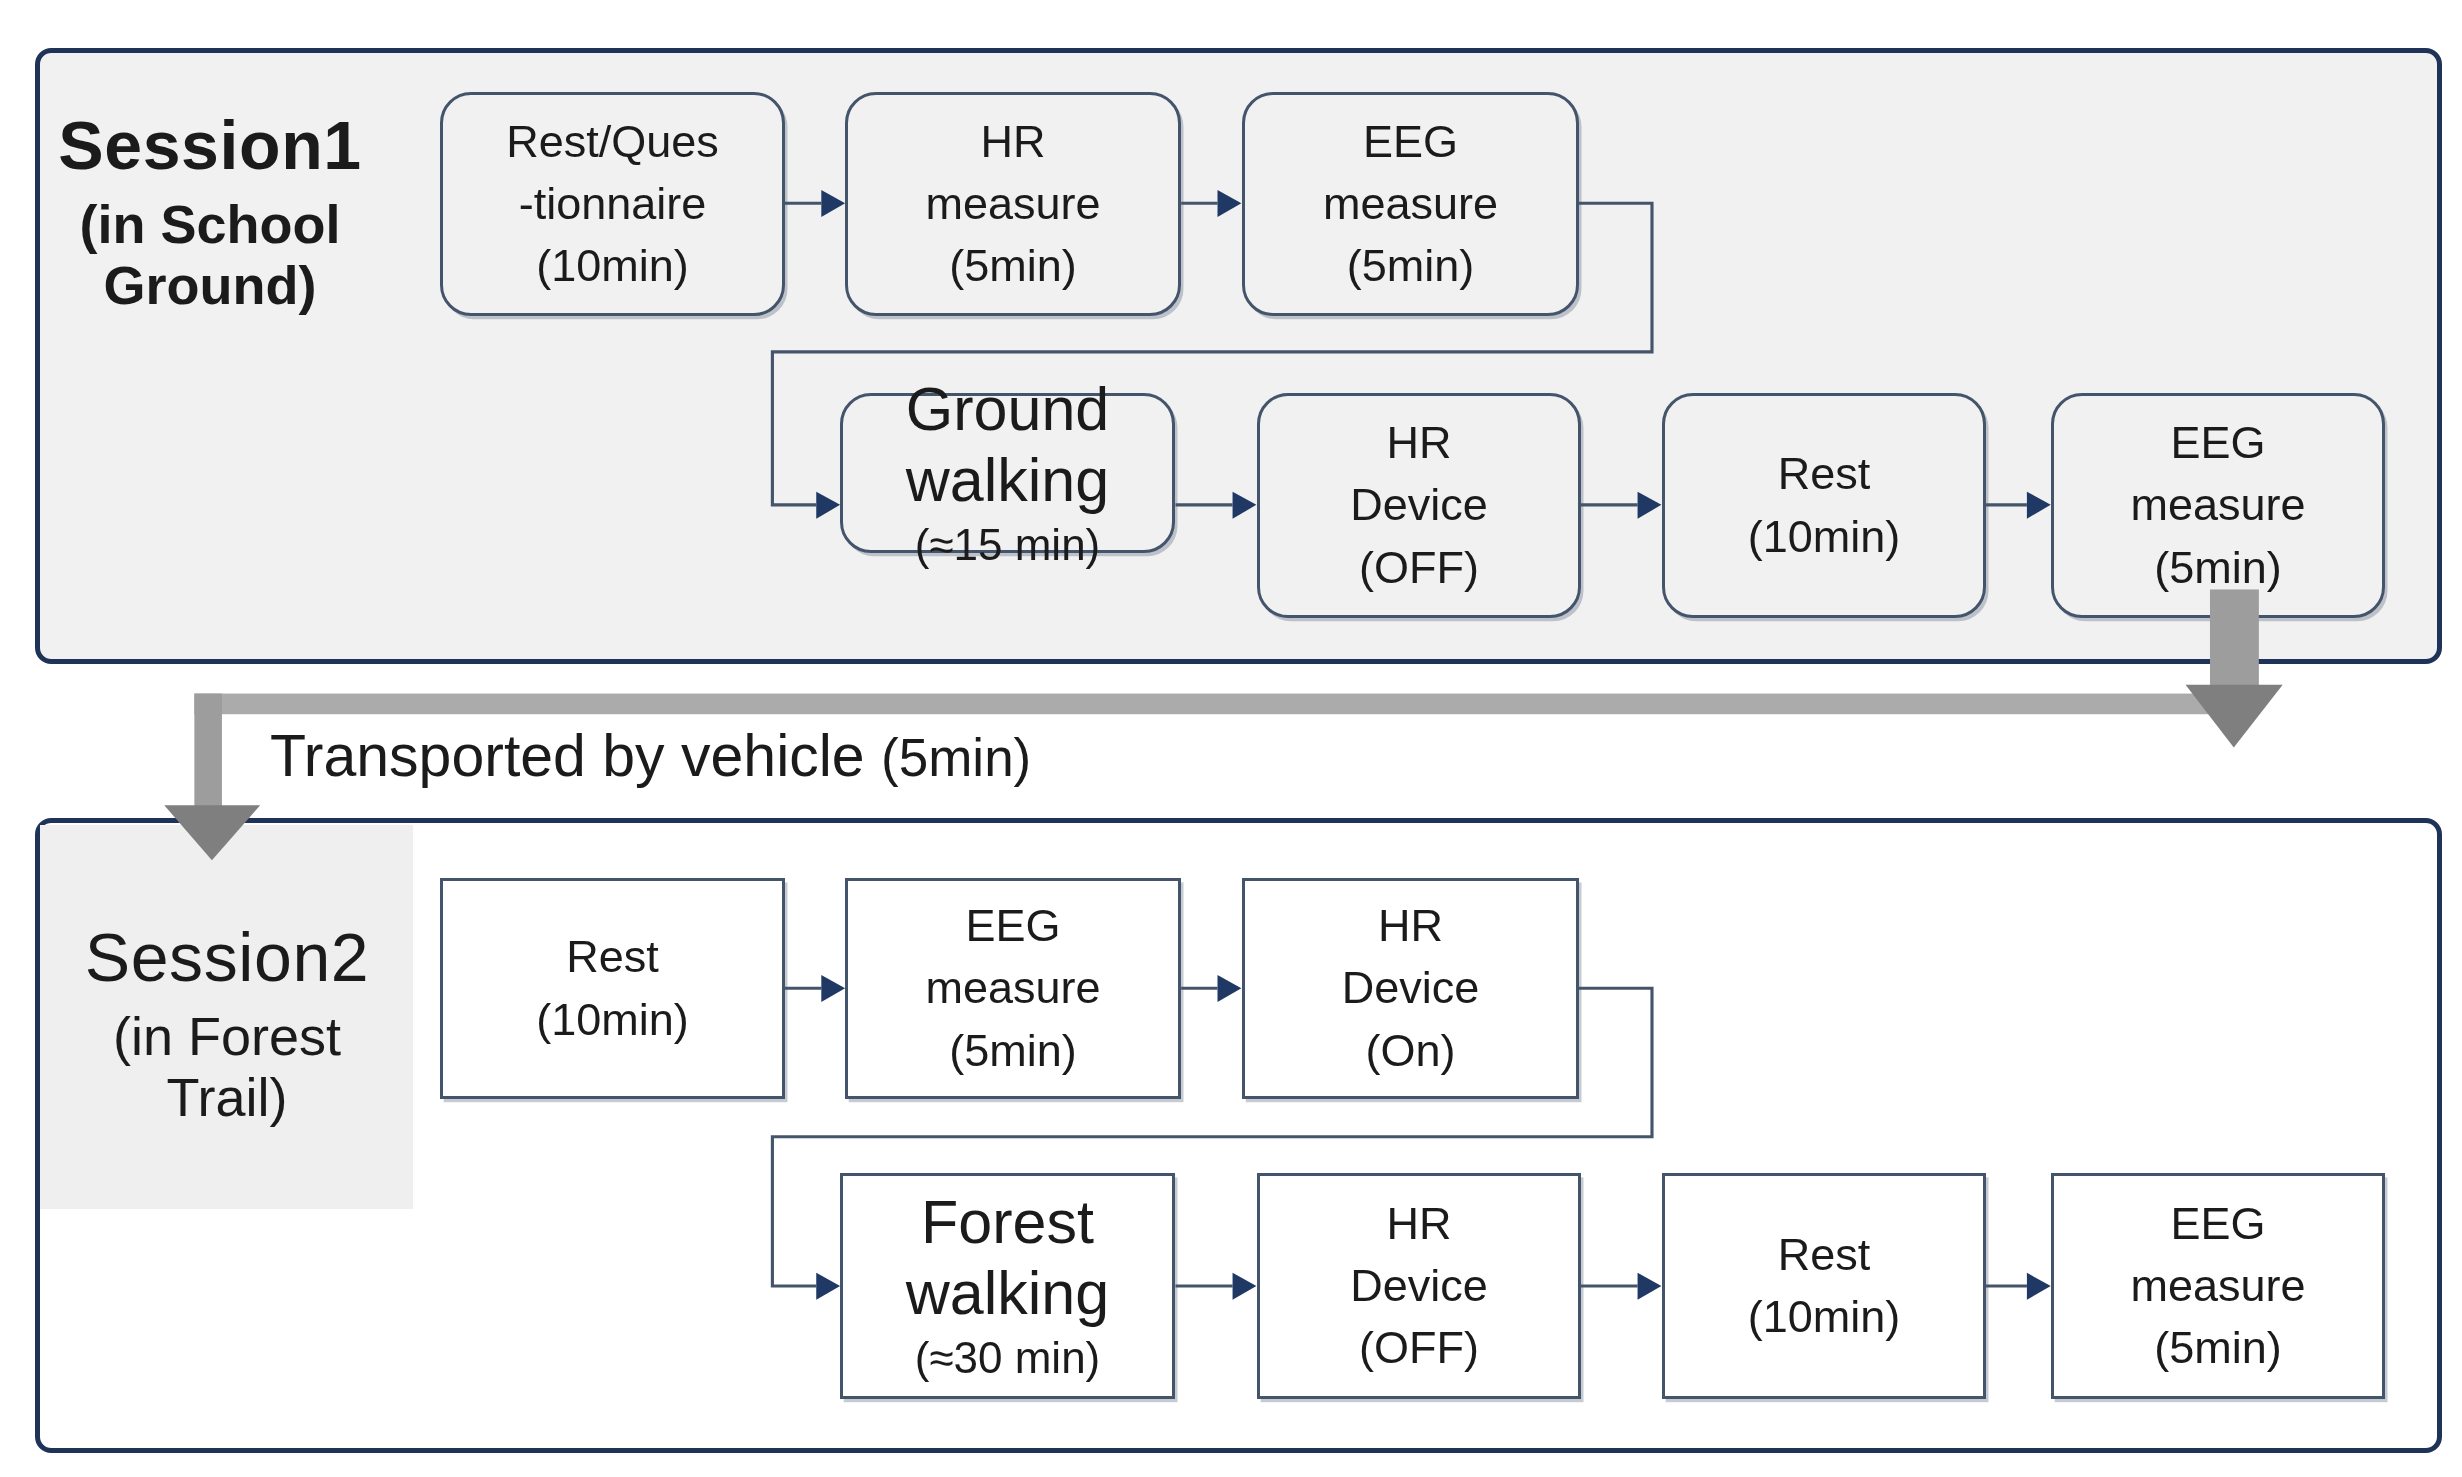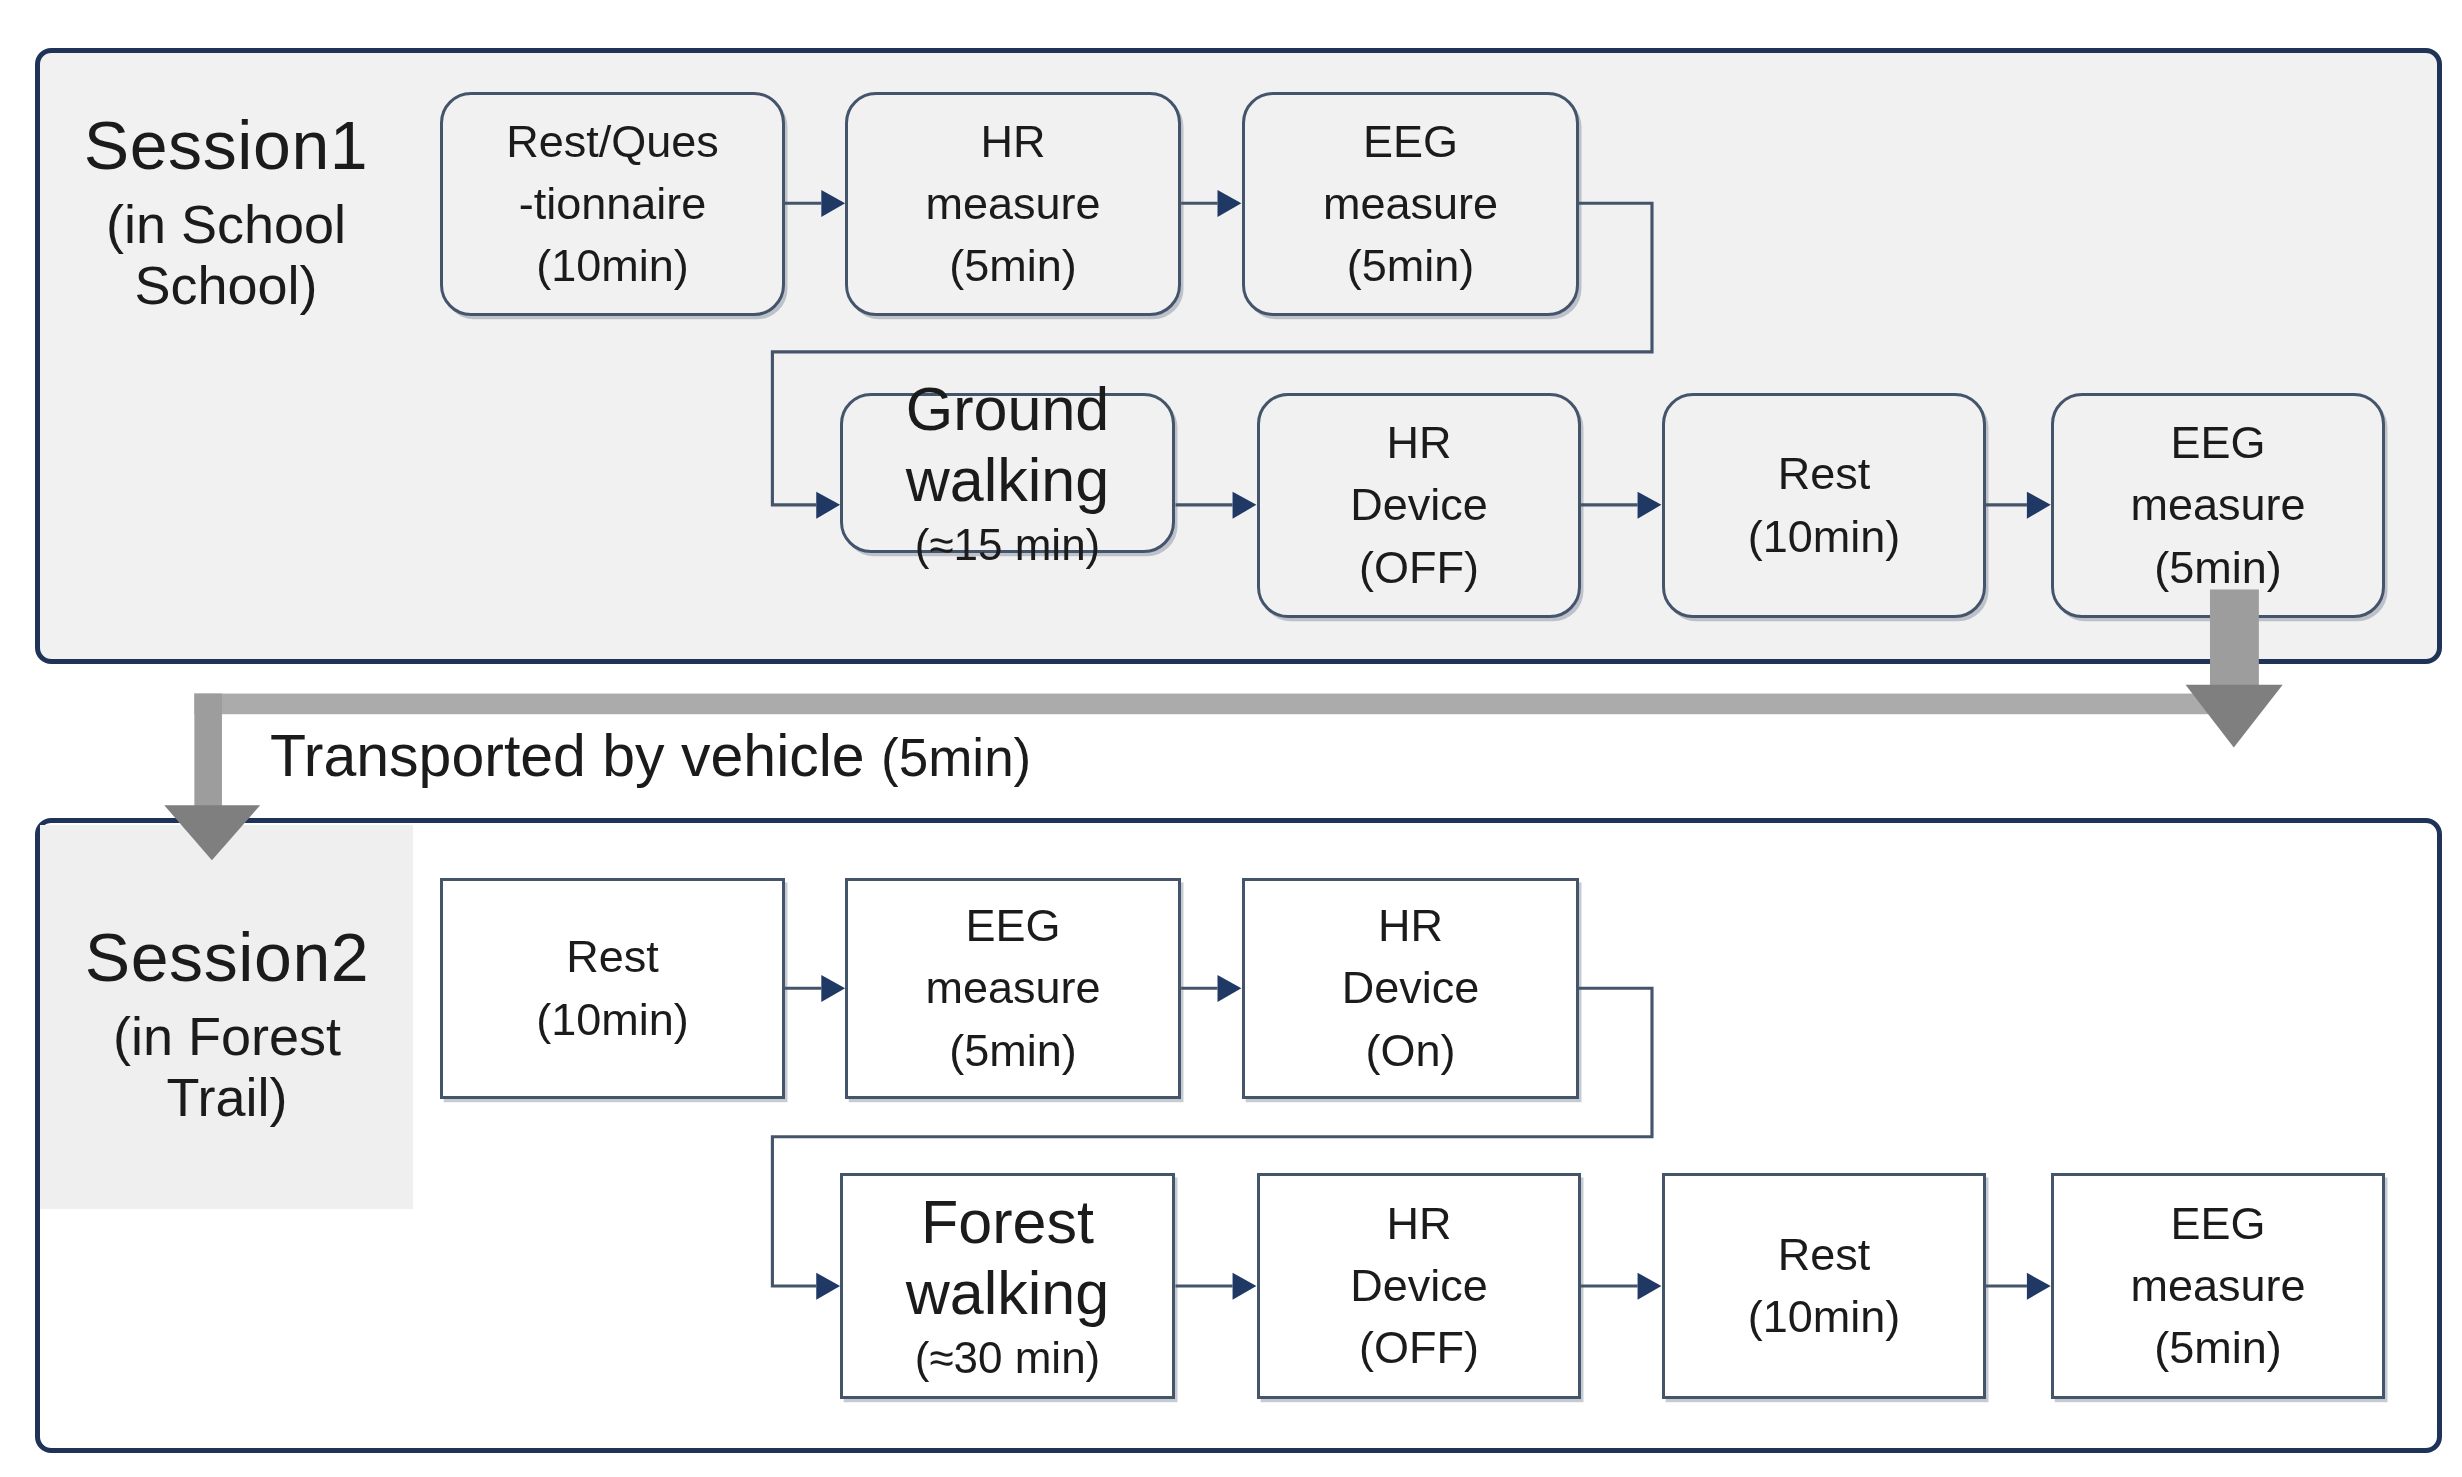--- a/index.html
+++ b/index.html
@@ -22,21 +22,21 @@
   .panel{position:absolute;box-sizing:border-box;border:5px solid var(--panel_border);border-radius:16.3px;}
   .panel.s1{left:35px;top:48px;width:2407px;height:616px;background:var(--session1_fill);}
   .panel.s2{left:35px;top:818px;width:2407px;height:635px;background:var(--session2_fill);}
 
   .s2-label-bg{position:absolute;left:40px;top:825px;width:373px;height:384px;background:var(--session2_label_fill);}
 
   .session-label{position:absolute;width:376px;text-align:center;line-height:1.18;}
   .session-label .title{font-size:68px;letter-spacing:0.6px;}
   .session-label .sub{font-size:54px;line-height:1.12;margin-top:8.8px;}
   .session-label .sub span{display:block;}
-  .label-s1{left:38px;top:105px;}
+  .label-s1{left:22px;top:105px;font-weight:bold;}
   .label-s2{left:39px;top:917px;}
 
   .fbox{
     position:absolute;box-sizing:border-box;
     border:3.1px solid var(--box_border);
     display:flex;flex-direction:column;justify-content:center;align-items:center;
     text-align:center;font-size:45px;line-height:1.38;
     box-shadow:3.1px 3.8px 0 -0.6px rgba(105,115,135,0.38);
   }
   .fbox.on-gray{background:var(--session1_fill);border-radius:31px;}
@@ -62,21 +62,21 @@
 
   <section class="panel s1"></section>
 
   <section class="panel s2"></section>
   <div class="s2-label-bg"></div>
 
   <div class="session-label label-s1">
     <div class="title">Session1</div>
     <div class="sub">
       <span>(in School</span>
-      <span>School)</span>
+      <span>Ground)</span>
     </div>
   </div>
 
   <div class="session-label label-s2">
     <div class="title">Session2</div>
     <div class="sub">
       <span>(in Forest</span>
       <span>Trail)</span>
     </div>
   </div>

